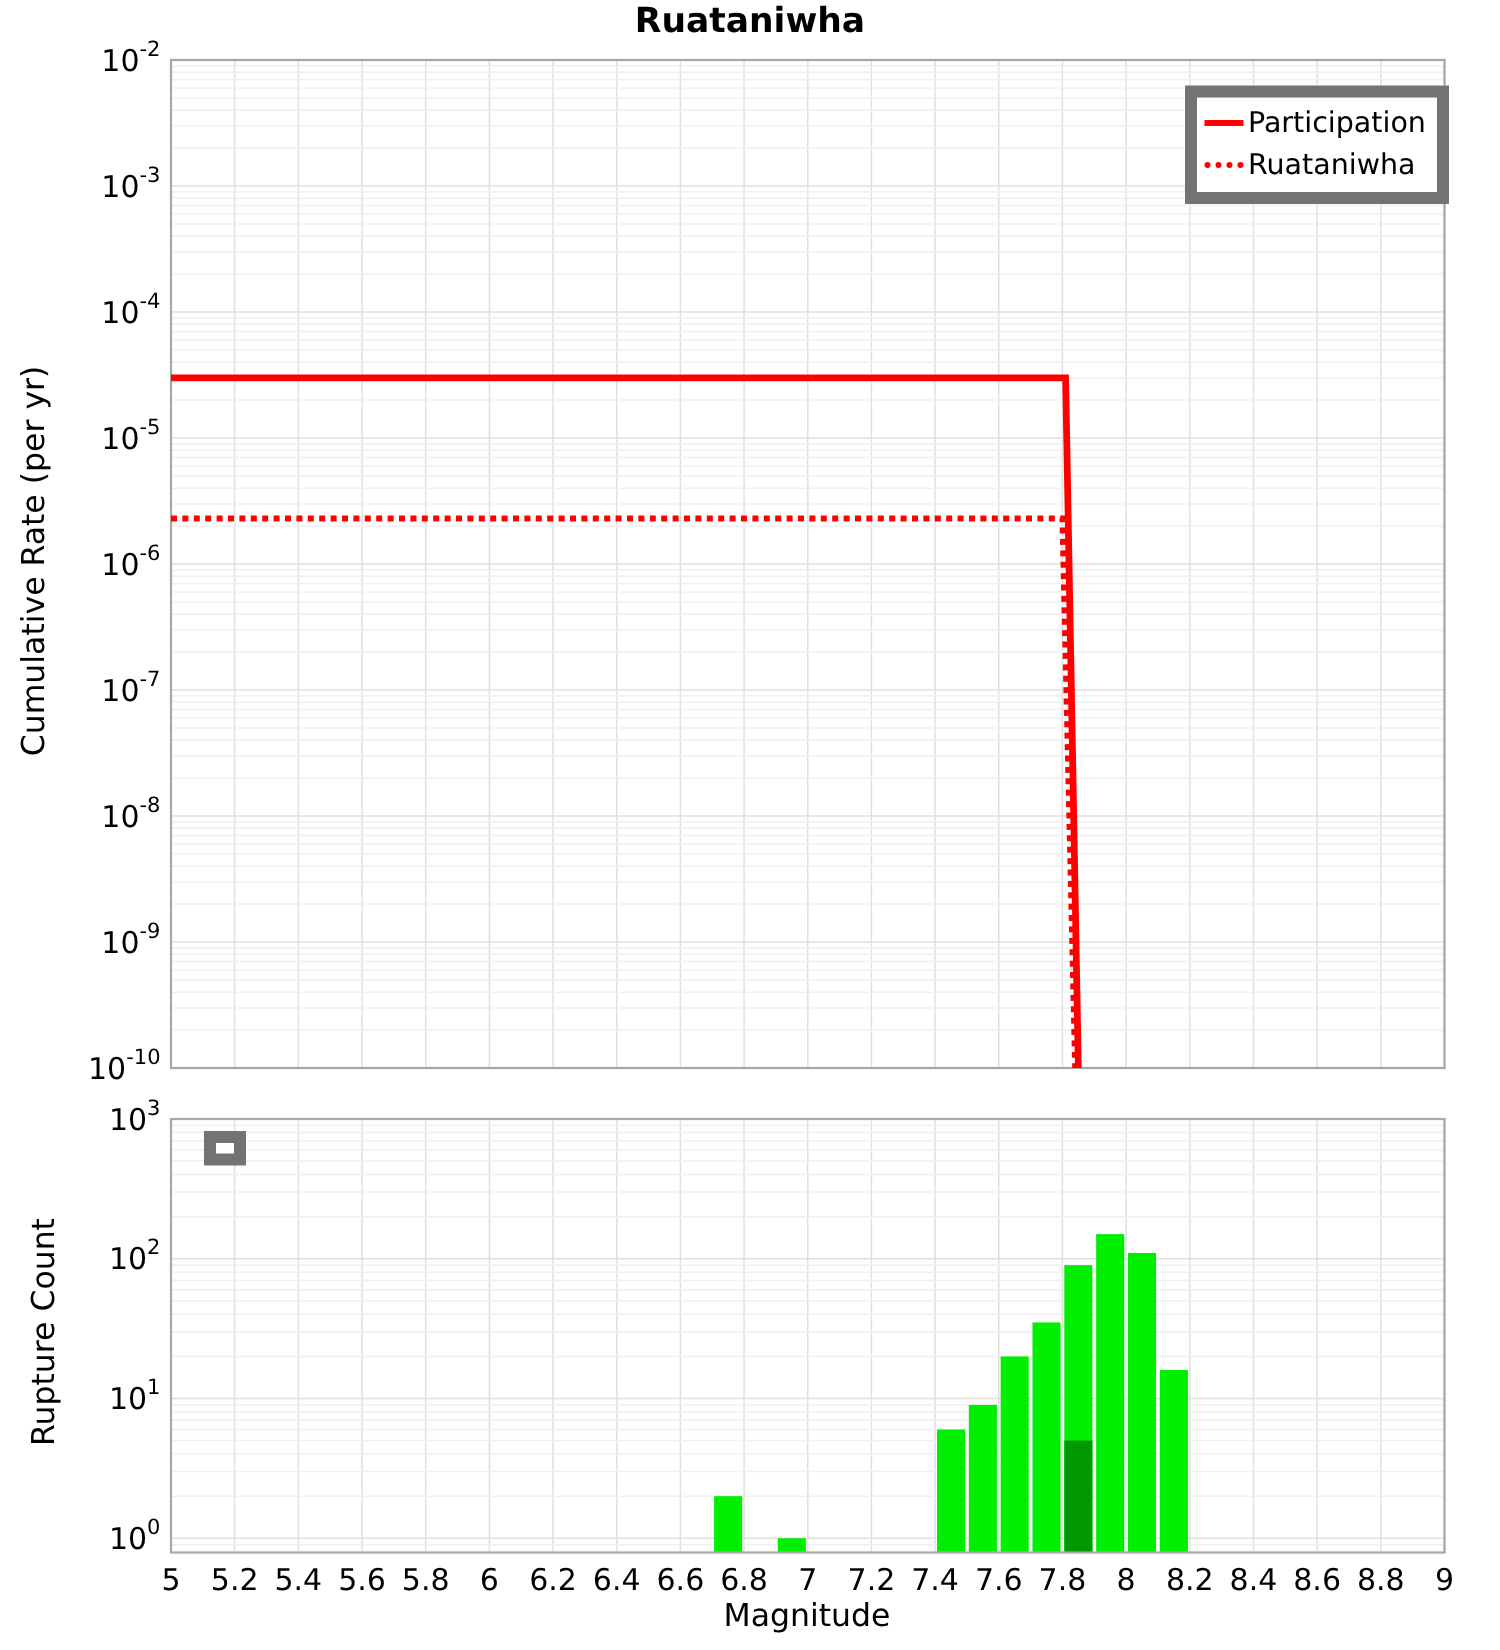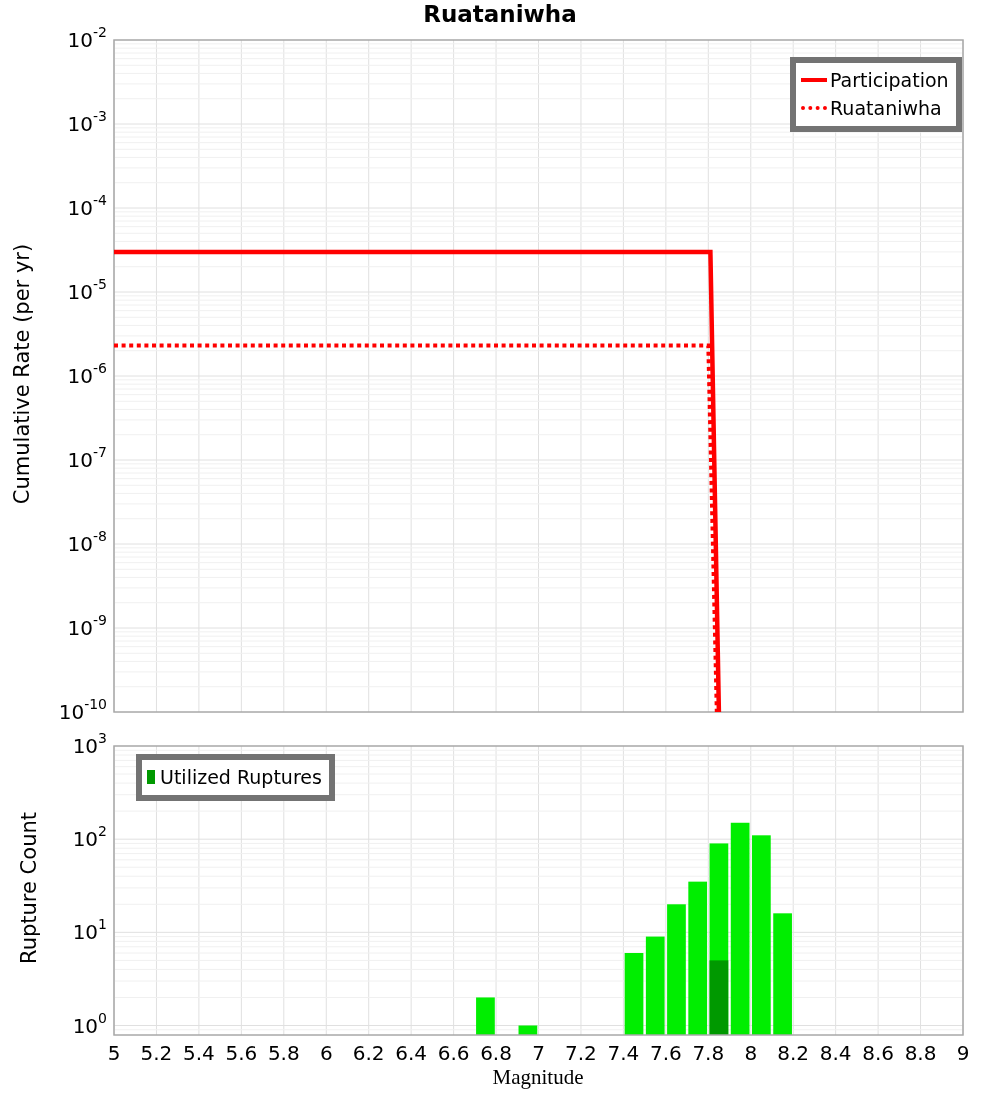--- a/index.html
+++ b/index.html
@@ -4,22 +4,22 @@
 <style>
   html,body{margin:0;padding:0;background:#ffffff;}
   .fig{position:relative;width:1000px;height:1100px;background:#fff;
        font-family:"DejaVu Sans", sans-serif;color:#000;overflow:hidden;}
   .fig svg{position:absolute;left:0;top:0;}
   .title{position:absolute;left:0;top:1px;width:1000px;text-align:center;
          font-size:23px;font-weight:bold;}
   .ylab{position:absolute;text-align:center;font-size:21px;transform:rotate(-90deg);}
   .ylab.top{width:420px;left:-188px;top:362px;}
   .ylab.bot{width:300px;left:-121px;top:876px;}
-  .xlab{position:absolute;left:388px;top:1065px;width:300px;text-align:center;font-size:21px;font-family:Liberation Serif, serif;}
-  .legend{position:absolute;background:#fff;border:6px solid #737373;padding:3px 7px 4px 5px;font-size:19px;line-height:28px;white-space:nowrap;}
+  .xlab{position:absolute;left:388px;top:1065px;width:300px;text-align:center;font-size:21px;}
+  .legend{position:absolute;background:#fff;border:8px solid #737373;padding:3px 7px 4px 5px;font-size:19px;line-height:28px;white-space:nowrap;}
   .legend.legtop{left:790px;top:57px;}
   .legend.legbot{left:136px;top:754px;}
   .lrow{display:flex;align-items:center;}
   .sw-line{display:inline-block;width:26px;height:0;margin-right:3px;flex:0 0 auto;}
   .sw-sq{display:inline-block;width:8px;height:14px;margin-right:5px;flex:0 0 auto;}
 </style>
 </head>
 <body>
 
 <div class="fig">
@@ -228,19 +228,15 @@
       <span class="sw-line" id="swSolid" style="border-top: 4.5px solid rgb(255, 0, 0);"></span>
       <span>Participation</span>
     </div>
     <div class="lrow">
       <span class="sw-line" id="swDot" style="border-top: 4px dotted rgb(255, 0, 0);"></span>
       <span>Ruataniwha</span>
     </div>
   </div>
 
   <div class="legend legbot">
-    <div class="lrow">
-      <span class="sw-sq" id="swUtil" style="background: rgb(0, 153, 0);"></span>
-      <span>Utilized Ruptures</span>
-    </div>
   </div>
 
 </div>
 
 </body></html>

